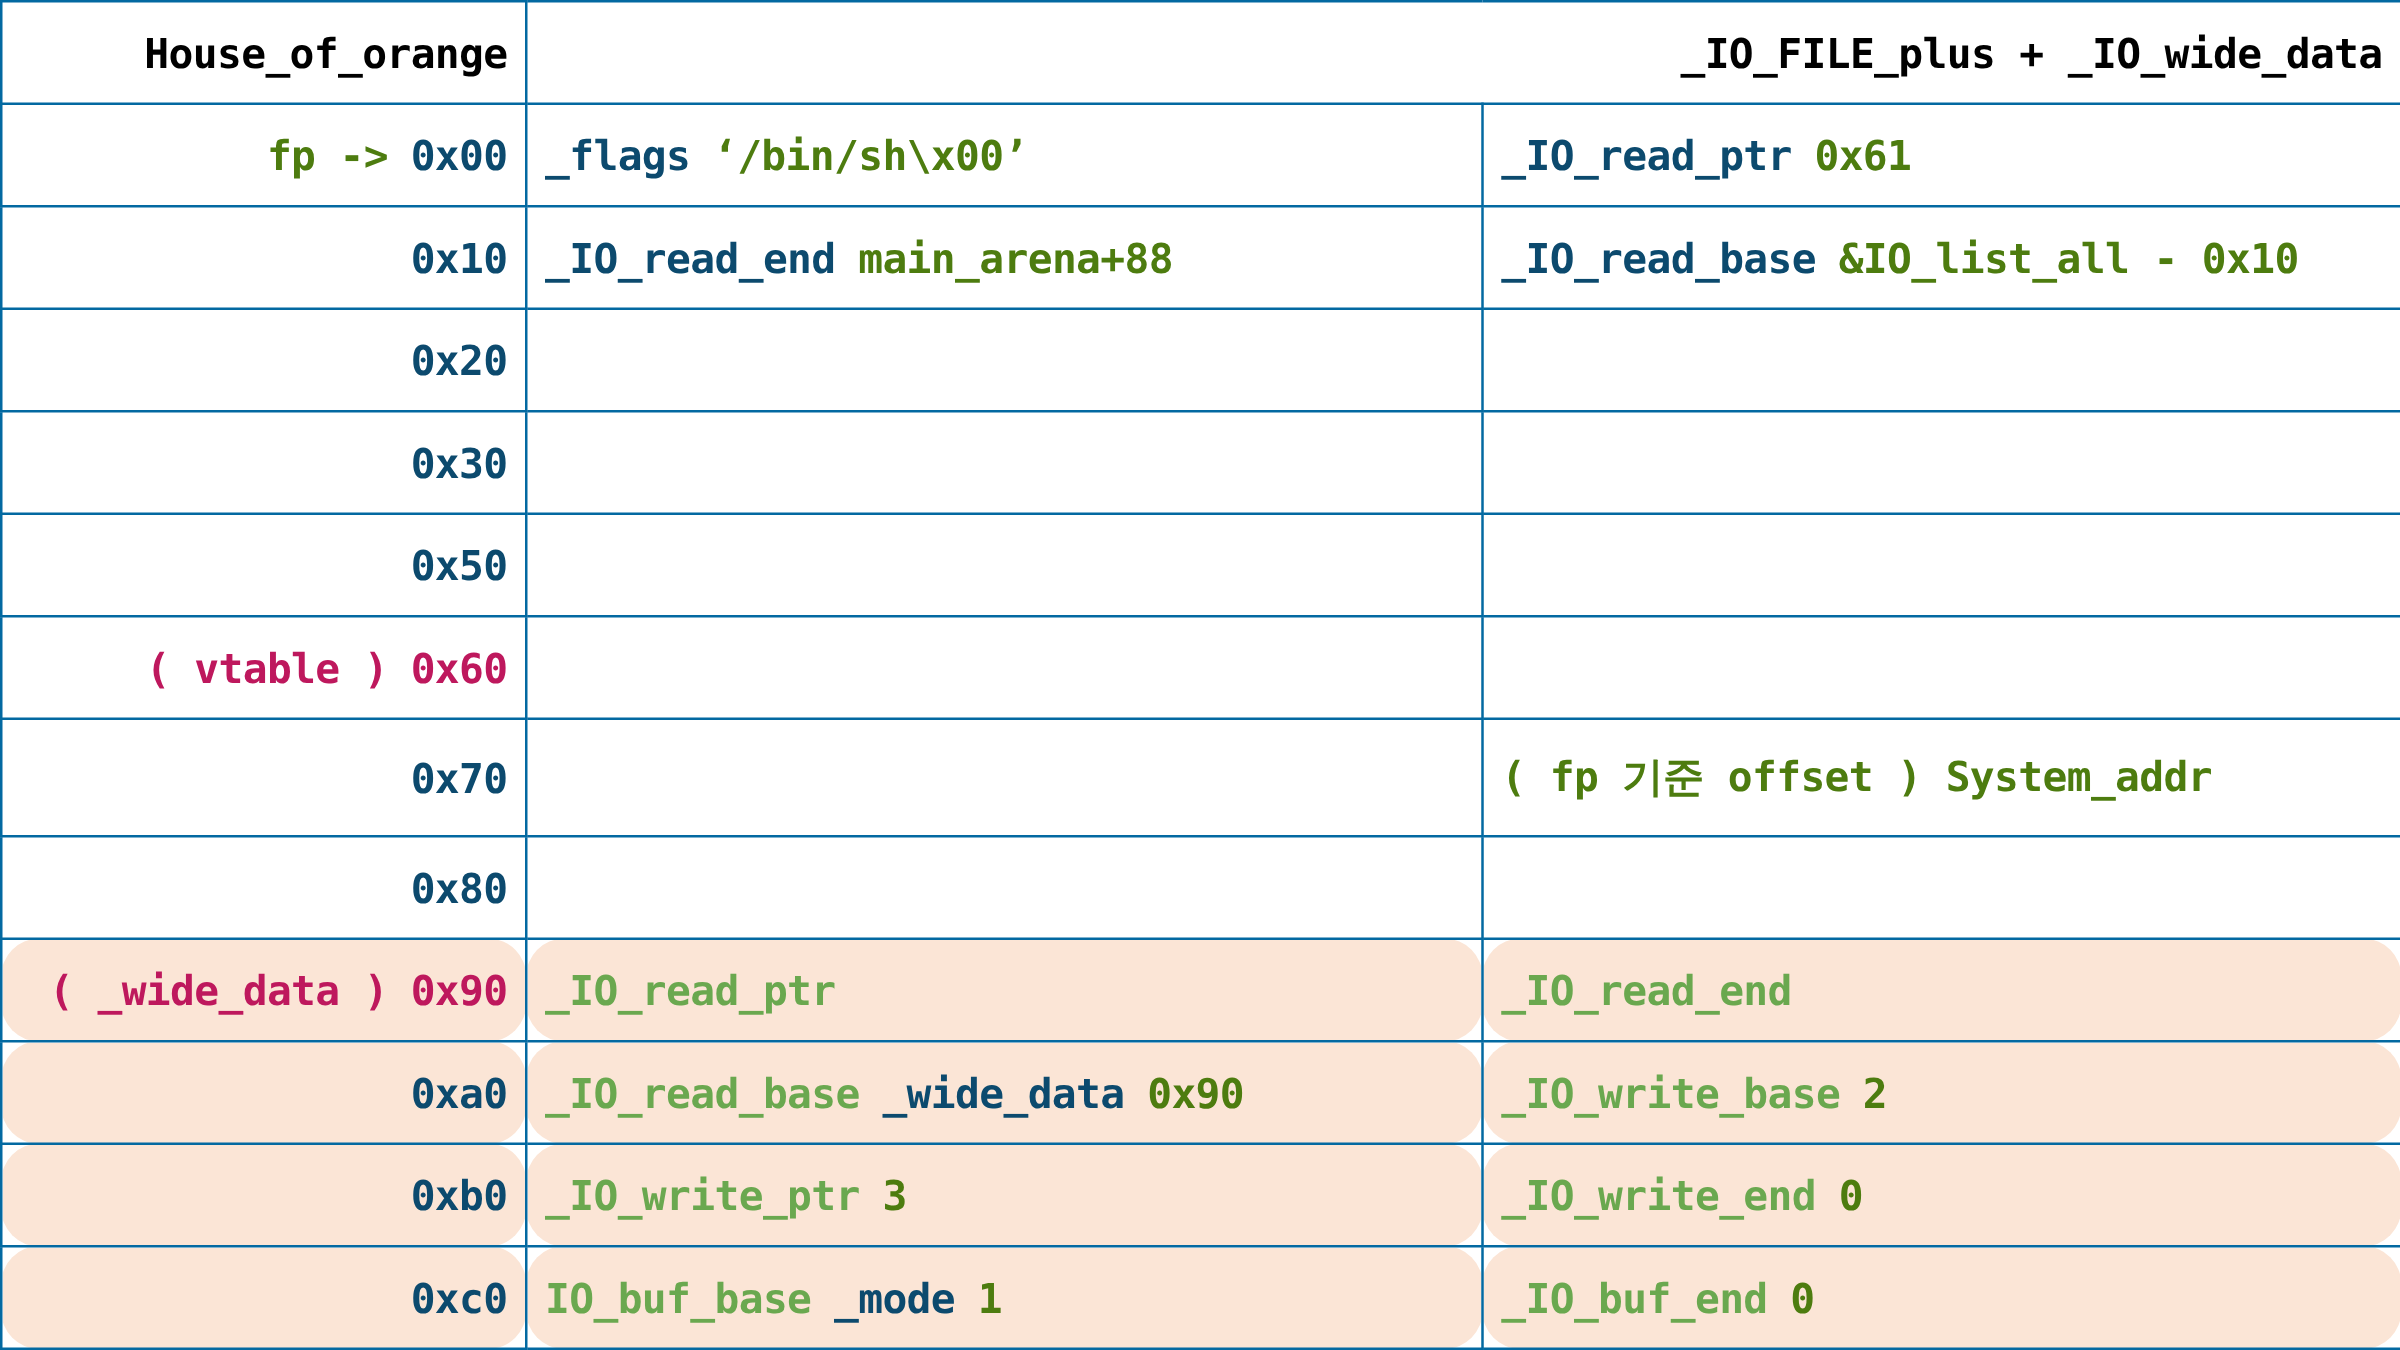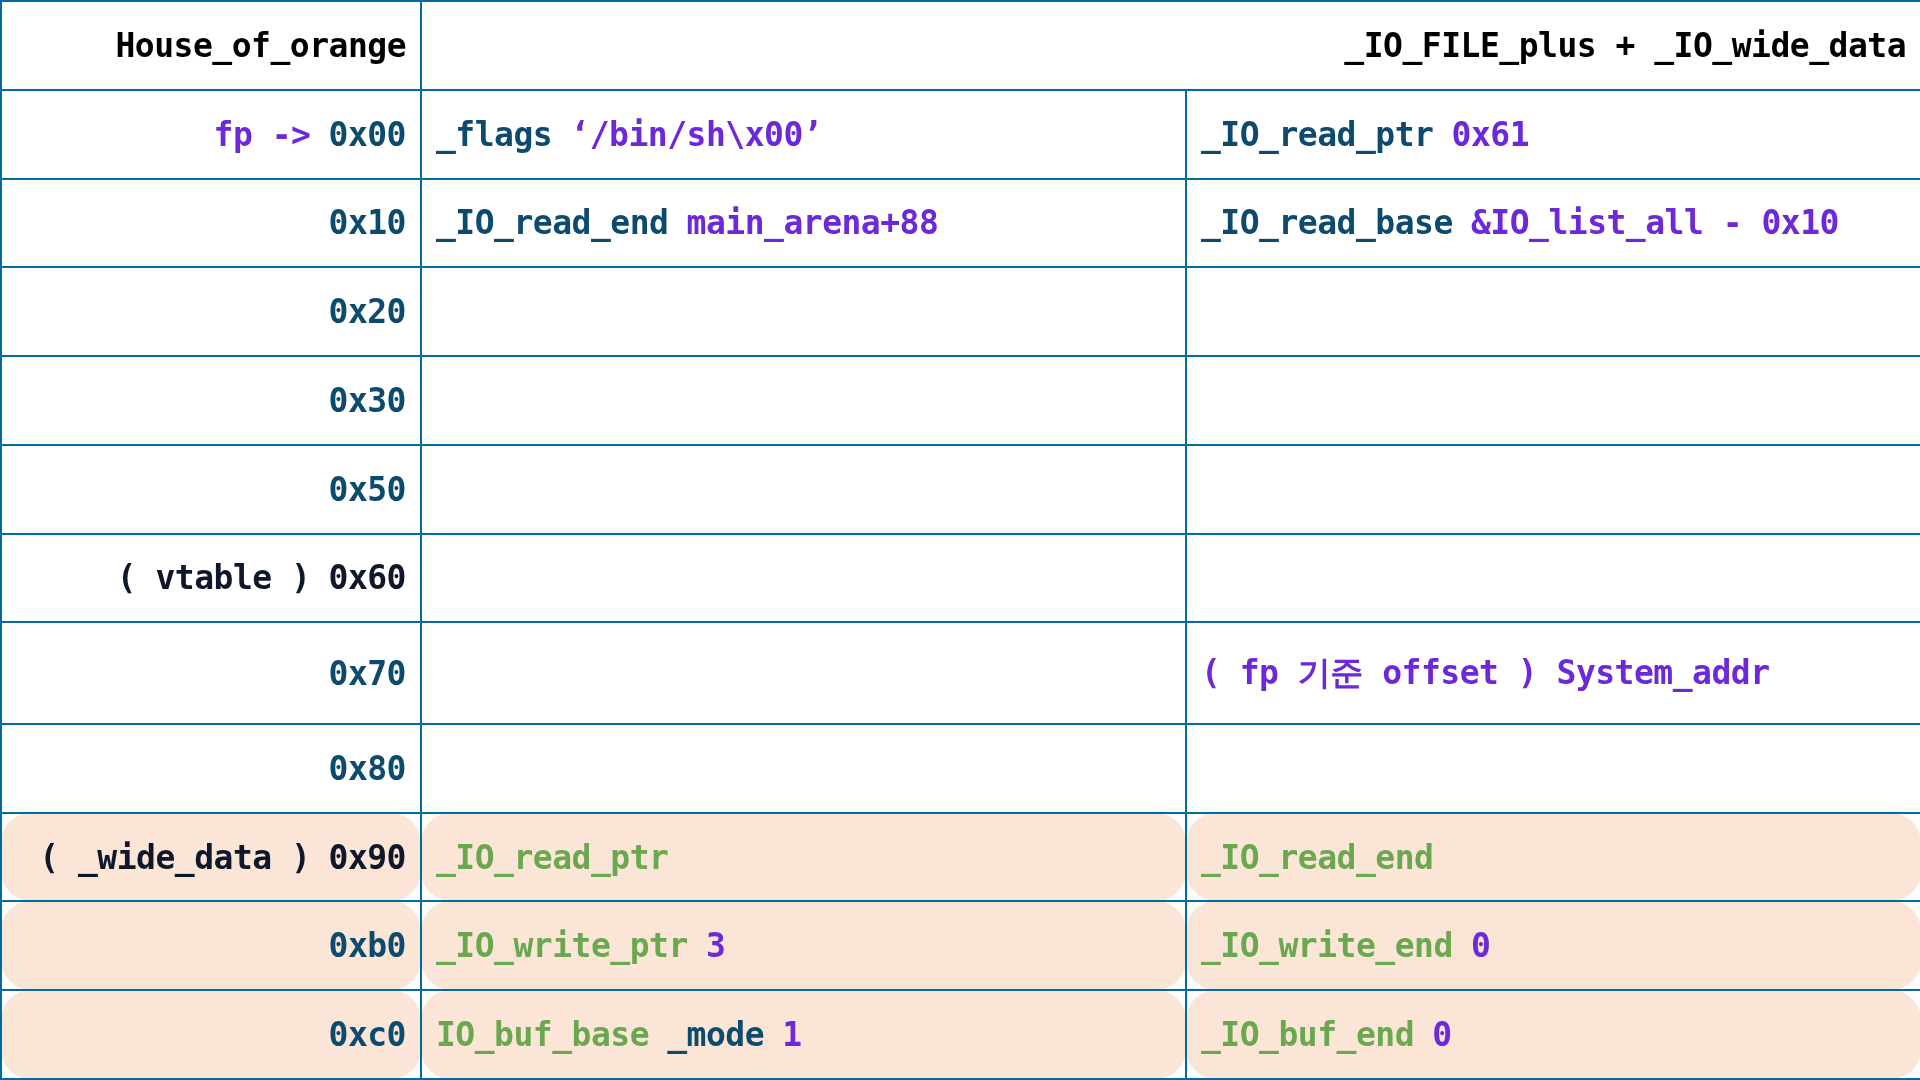--- a/index.html
+++ b/index.html
@@ -41,22 +41,22 @@
   
   td.offset  { text-align: right; }
   td.field   { text-align: left; }
   td.header  { text-align: right; }
 
   
   tr.tinted td { background: #fbe5d6; border-radius: 30px; }
   tr.plain  td { background: #ffffff; }
 
   
-  .red   { color: #6d28d9; margin-top: 32px; }
-  .blue  { color: #0f172a; }
+  .red   { color: #4d7c0f; margin-top: 32px; }
+  .blue  { color: #be185d; }
   .green { color: #6aa84f; }
   .black { color: #0c4a6e; }
 
   .sp { display: inline-block; width: 0.55em; }
 </style>
 </head>
 <body>
 
 <table class="memtable">
   <colgroup>
@@ -108,20 +108,25 @@
         <td class="offset"><span class="black">0x80</span></td>
         <td class="field"></td>
         <td class="field"></td>
       </tr>
       <tr class="tinted">
         <td class="offset"><span class="blue">( _wide_data )</span><span class="sp"></span><span class="blue">0x90</span></td>
         <td class="field"><span class="green">_IO_read_ptr</span></td>
         <td class="field"><span class="green">_IO_read_end</span></td>
       </tr>
       <tr class="tinted">
+        <td class="offset"><span class="black">0xa0</span></td>
+        <td class="field"><span class="green">_IO_read_base</span><span class="sp"></span><span class="black">_wide_data</span><span class="sp"></span><span class="red">0x90</span></td>
+        <td class="field"><span class="green">_IO_write_base</span><span class="sp"></span><span class="red">2</span></td>
+      </tr>
+      <tr class="tinted">
         <td class="offset"><span class="black">0xb0</span></td>
         <td class="field"><span class="green">_IO_write_ptr</span><span class="sp"></span><span class="red">3</span></td>
         <td class="field"><span class="green">_IO_write_end</span><span class="sp"></span><span class="red">0</span></td>
       </tr>
       <tr class="tinted">
         <td class="offset"><span class="black">0xc0</span></td>
         <td class="field"><span class="green">IO_buf_base</span><span class="sp"></span><span class="black">_mode</span><span class="sp"></span><span class="red">1</span></td>
         <td class="field"><span class="green">_IO_buf_end</span><span class="sp"></span><span class="red">0</span></td>
       </tr>
     </tbody>

